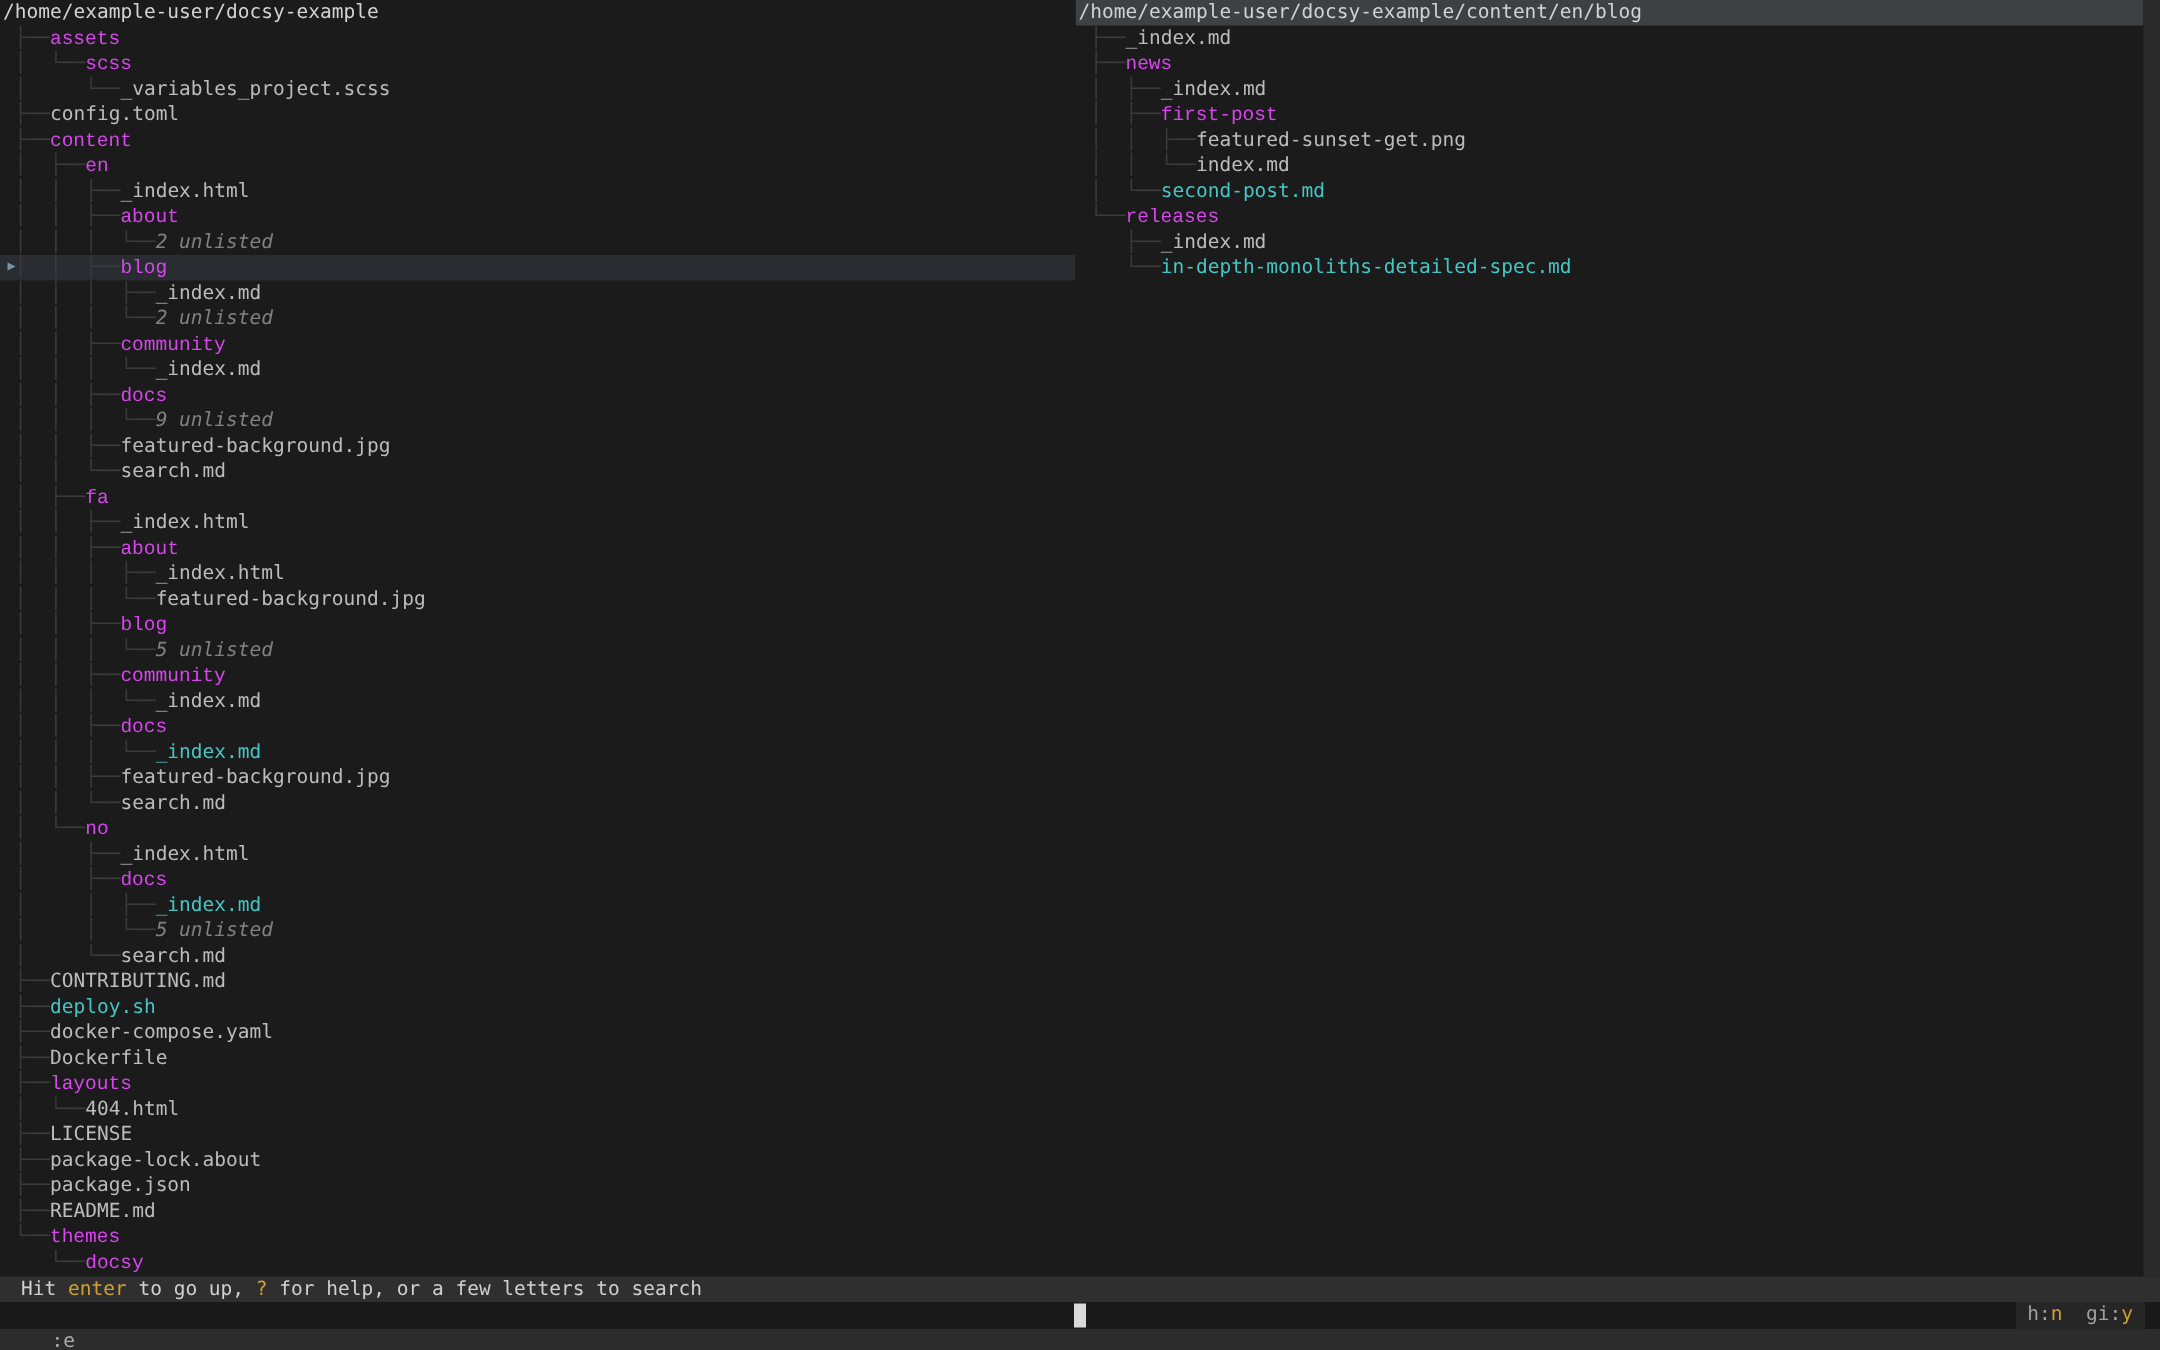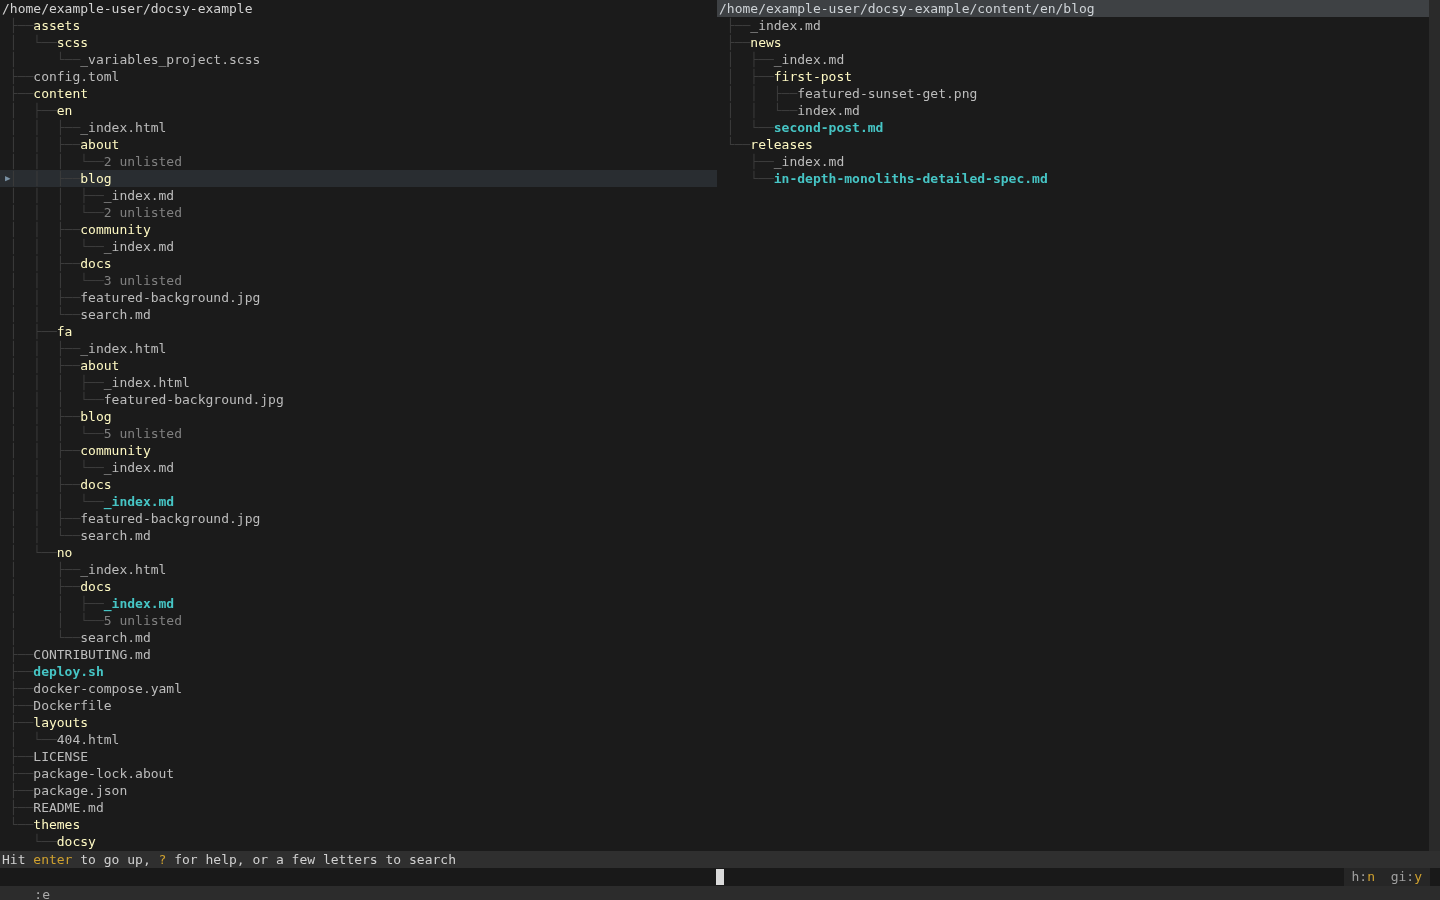--- a/index.html
+++ b/index.html
@@ -34,31 +34,31 @@
     position: relative;
     height: 17px; line-height: 17px;
     white-space: pre;
   }
   .row.selected { background: #292d31; }
   .arrow {
     position: absolute; left: 5px; top: 0;
     font-size: 9px; color: #7b93a6; line-height: 17px;
   }
   .guide { color: #3b3b3b; white-space: pre; }
-  .name.dir  { color: #fef9c3; }
+  .name.dir  { color: #d946ef; font-family: Liberation Mono, monospace; }
   .name.file { color: #bcbcbc; }
-  .name.exec { color: #46c5c5; font-weight: bold; }
-  .name.unlisted { color: #818181; }
+  .name.exec { color: #46c5c5; }
+  .name.unlisted { color: #818181; font-style: italic; }
   .row { padding-left: 2px; }
 
   .status-bar {
     height: 17px; line-height: 17px;
     background: #2f2f2f;
     color: #d0d0d0;
-    padding-left: 2px;
+    padding-left: 14px;
     white-space: pre;
   }
   .amber { color: #cfa12f; }
 
   .input-row {
     position: relative;
     height: 18px; line-height: 18px;
     background: #191919;
     color: #ababab;
     white-space: pre;
@@ -96,21 +96,21 @@
           <div class="row"><span class="guide"> │  ├──</span><span class="name dir">en</span></div>
           <div class="row"><span class="guide"> │  │  ├──</span><span class="name file">_index.html</span></div>
           <div class="row"><span class="guide"> │  │  ├──</span><span class="name dir">about</span></div>
           <div class="row"><span class="guide"> │  │  │  └──</span><span class="name unlisted">2 unlisted</span></div>
           <div class="row selected"><span class="arrow">▶</span><span class="guide"> │  │  ├──</span><span class="name dir">blog</span></div>
           <div class="row"><span class="guide"> │  │  │  ├──</span><span class="name file">_index.md</span></div>
           <div class="row"><span class="guide"> │  │  │  └──</span><span class="name unlisted">2 unlisted</span></div>
           <div class="row"><span class="guide"> │  │  ├──</span><span class="name dir">community</span></div>
           <div class="row"><span class="guide"> │  │  │  └──</span><span class="name file">_index.md</span></div>
           <div class="row"><span class="guide"> │  │  ├──</span><span class="name dir">docs</span></div>
-          <div class="row"><span class="guide"> │  │  │  └──</span><span class="name unlisted">3 unlisted</span></div>
+          <div class="row"><span class="guide"> │  │  │  └──</span><span class="name unlisted">9 unlisted</span></div>
           <div class="row"><span class="guide"> │  │  ├──</span><span class="name file">featured-background.jpg</span></div>
           <div class="row"><span class="guide"> │  │  └──</span><span class="name file">search.md</span></div>
           <div class="row"><span class="guide"> │  ├──</span><span class="name dir">fa</span></div>
           <div class="row"><span class="guide"> │  │  ├──</span><span class="name file">_index.html</span></div>
           <div class="row"><span class="guide"> │  │  ├──</span><span class="name dir">about</span></div>
           <div class="row"><span class="guide"> │  │  │  ├──</span><span class="name file">_index.html</span></div>
           <div class="row"><span class="guide"> │  │  │  └──</span><span class="name file">featured-background.jpg</span></div>
           <div class="row"><span class="guide"> │  │  ├──</span><span class="name dir">blog</span></div>
           <div class="row"><span class="guide"> │  │  │  └──</span><span class="name unlisted">5 unlisted</span></div>
           <div class="row"><span class="guide"> │  │  ├──</span><span class="name dir">community</span></div>

